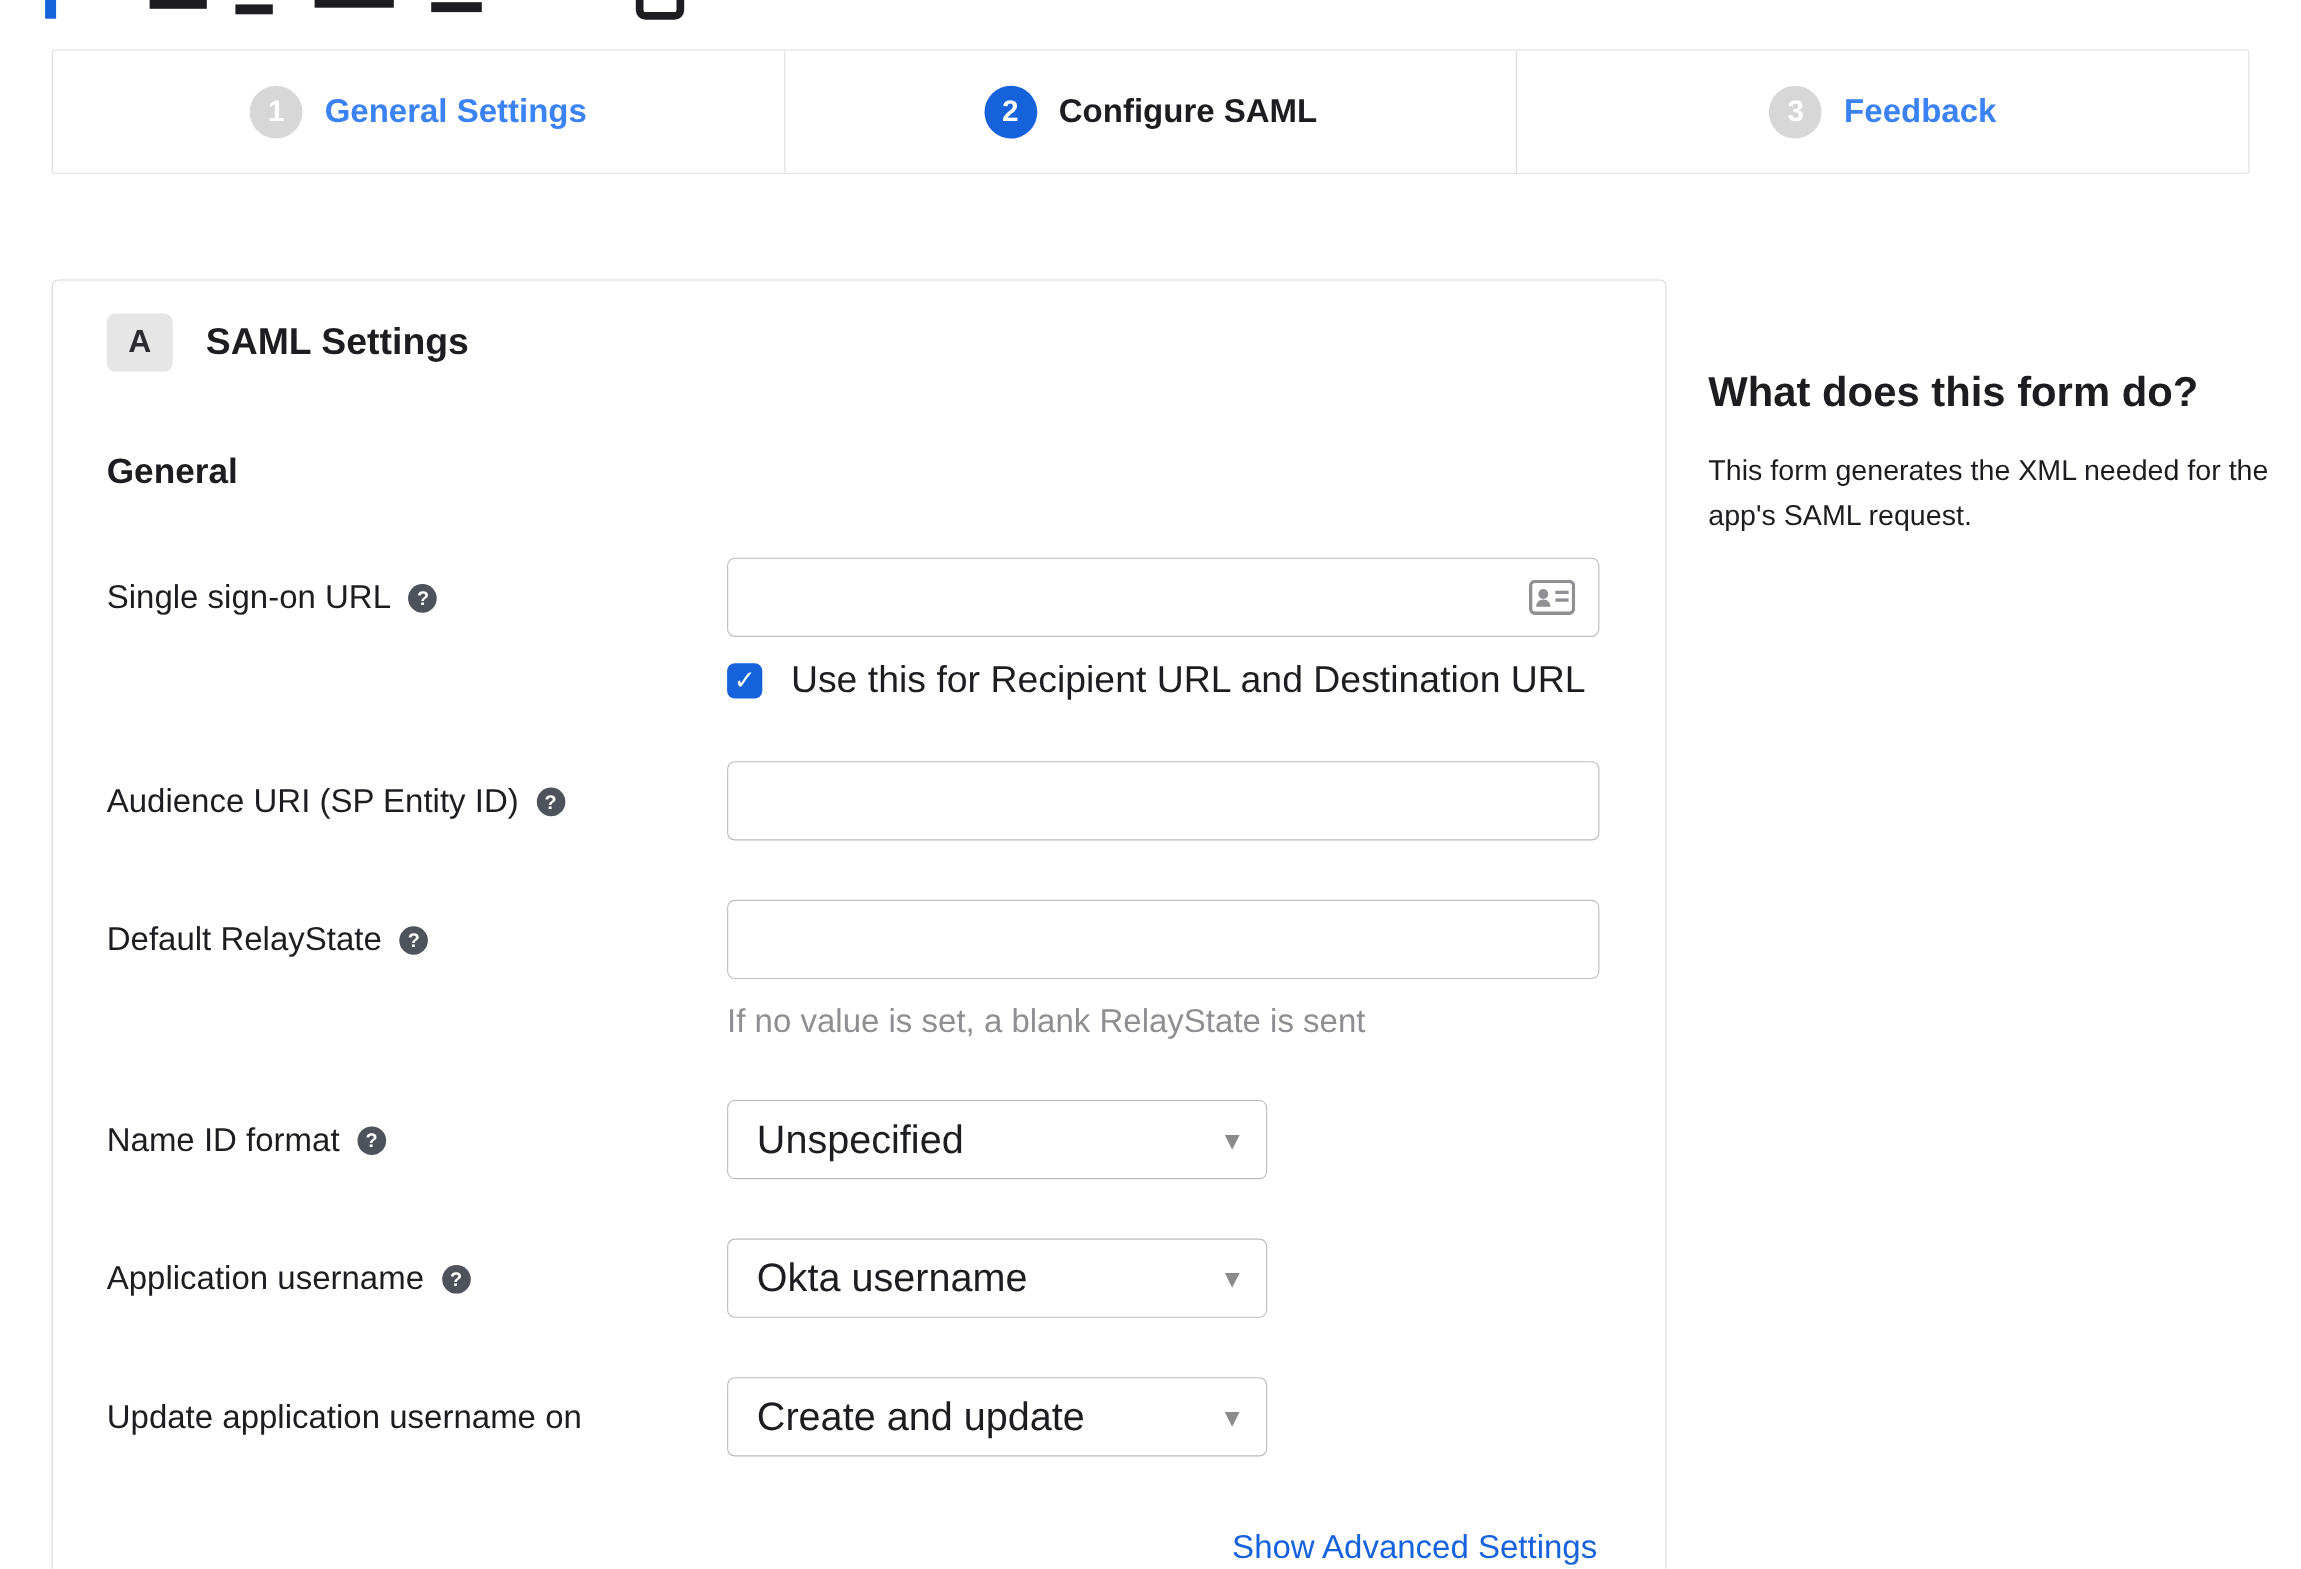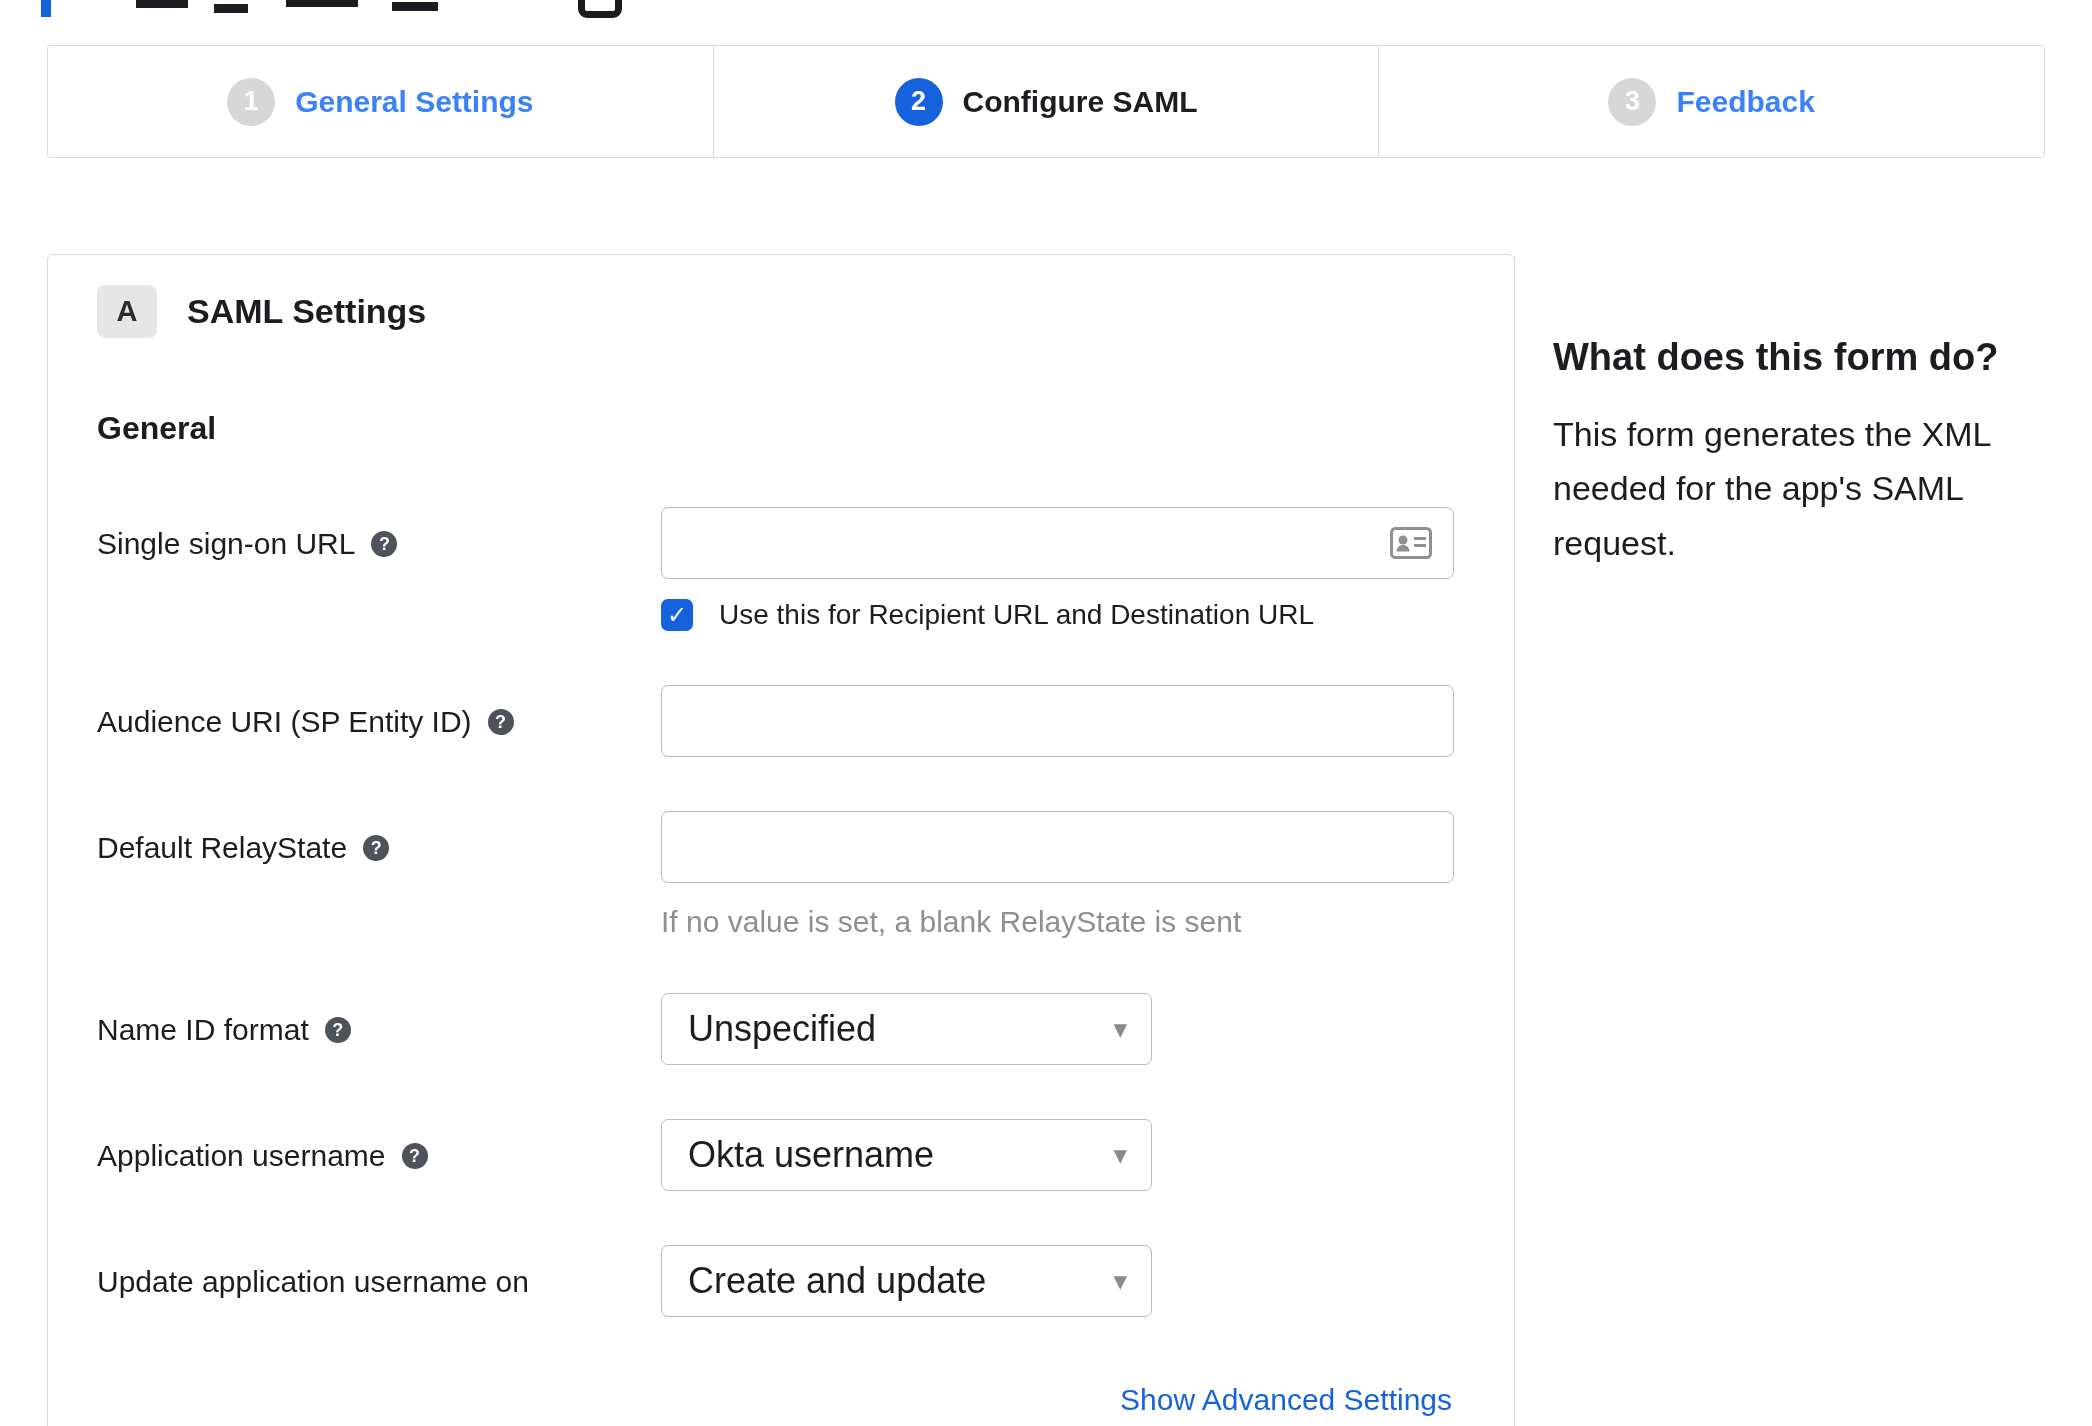--- a/index.html
+++ b/index.html
@@ -91,21 +91,21 @@
     cursor: pointer;
   }
 
   .checkbox-row { display: flex; align-items: center; gap: 26px; margin-top: 20px; }
   .checkbox {
     width: 32px; height: 32px; border-radius: 7px; background: #1662dd;
     display: flex; align-items: center; justify-content: center;
     color: #ffffff; font-size: 24px; font-weight: bold; cursor: pointer;
     flex: 0 0 auto;
   }
-  .checkbox-label { font-size: 28px; color: #1d1d21; }
+  .checkbox-label { font-size: 34px; color: #1d1d21; }
 
   .hint { margin-top: 22px; font-size: 30px; color: #8e8e93; }
 
   .select {
     width: 491px; height: 72px; background: #ffffff;
     border: 1px solid #bcbcbc; border-radius: 7px;
     display: flex; align-items: center; justify-content: space-between;
     padding: 0 24px 0 26px; cursor: pointer;
   }
   .select-value { font-size: 36px; color: #1d1d21; }
@@ -113,21 +113,21 @@
 
   .advanced-row { text-align: right; padding-right: 2px; margin-top: 66px; }
   .advanced-link { font-size: 30px; color: #1662dd; text-decoration: none; cursor: pointer; }
 
   
   .sidebar { position: absolute; left: 1553px; top: 328px; width: 512px; }
   .sidebar h3 {
     font-size: 38px; font-weight: bold; color: #1d1d21;
     line-height: 1.55; margin-bottom: 20px;
   }
-  .sidebar p { font-size: 34px; color: #1d1d21; line-height: 1.6; margin-bottom: 52px; }
+  .sidebar p { font-size: 26px; color: #1d1d21; line-height: 1.6; margin-bottom: 52px; }
 </style>
 </head>
 <body>
 
 <div class="top-crop">
   <span class="frag frag-blue"></span>
   <span class="frag frag-a"></span>
   <span class="frag frag-b"></span>
   <span class="frag frag-c"></span>
   <span class="frag frag-d"></span>

